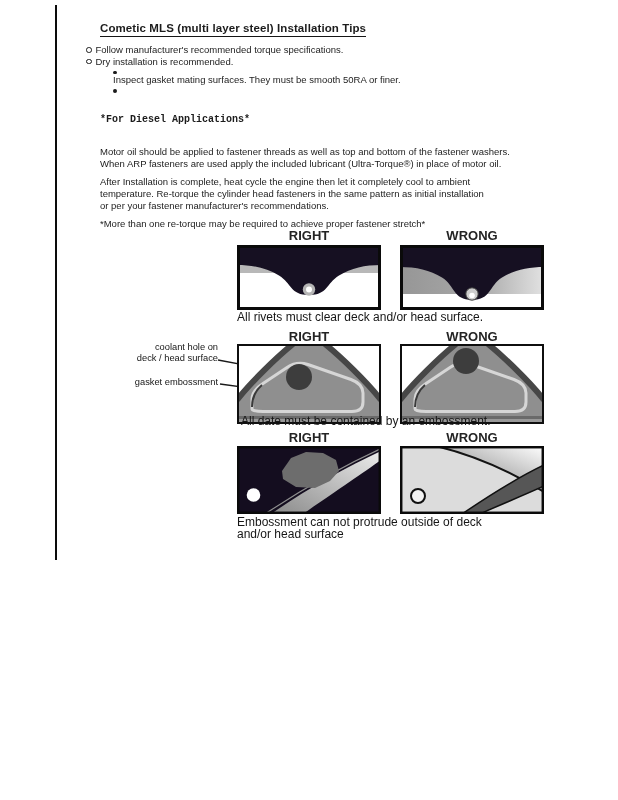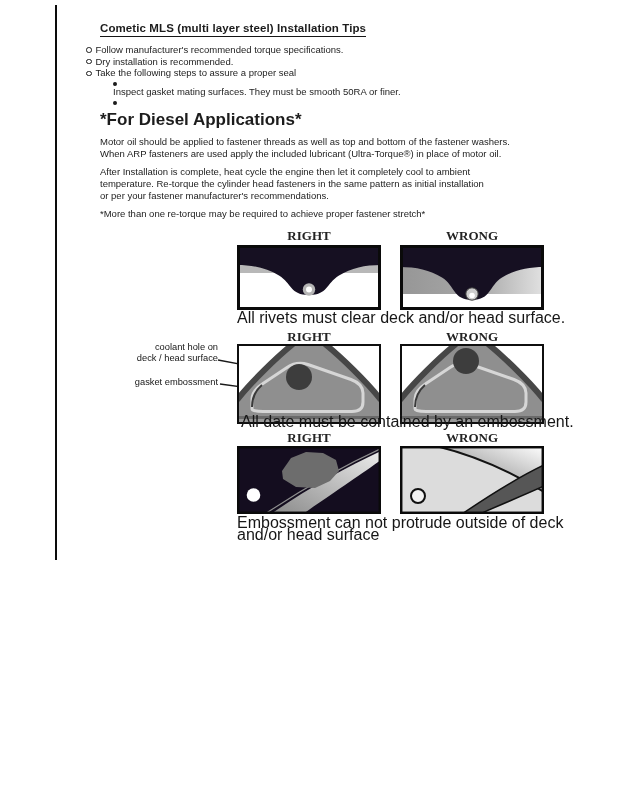--- a/index.html
+++ b/index.html
@@ -15,25 +15,25 @@
 
   #tips{left:86px;top:44px;width:470px;font-size:9.5px;line-height:11.6px;}
   .bullet-line{display:flex;align-items:flex-start;}
   .b-ring{flex:0 0 auto;width:3.5px;height:3.5px;border:1px solid #1c1c1c;border-radius:50%;
           margin:3.4px 4px 0 0;}
   .sub{margin-left:27px;flex-direction:column;}
   .b-dot{flex:0 0 auto;width:3.8px;height:3.8px;background:#1c1c1c;border-radius:50%;
          margin:3.4px 3.5px 0 0;}
 
   #diesel{left:100px;top:114px;width:440px;font-size:9.5px;line-height:12px;}
-  #diesel h2{font-size:17px;font-weight:bold;margin:0 0 10px 0;}
+  #diesel h2{font-size:10px;font-weight:bold;margin:0 0 20px 0;font-family:Liberation Mono, monospace;}
   #diesel p{margin:0 0 6px 0;}
 
-  .fig-label{font-size:13px;font-weight:bold;color:#242424;text-align:center;width:144px;font-family:Liberation Serif, serif;}
-  .fig-caption{font-size:16px;color:#161616;line-height:11.5px;}
+  .fig-label{font-size:13px;font-weight:bold;color:#242424;text-align:center;width:144px;}
+  .fig-caption{font-size:12px;color:#161616;line-height:11.5px;}
   .side-label{font-size:9.3px;line-height:11px;text-align:right;width:100px;color:#161616;}
   svg{display:block;}
 
   #disclaimer{left:105px;top:571px;width:415px;font-size:5.6px;line-height:6px;color:#222;}
   #disclaimer h3{font-size:5.8px;font-weight:bold;margin:0 0 5px 0;}
   #disclaimer p{margin:0 0 6px 0;}
 
   #footer-code{left:393px;top:762px;font-size:13px;color:#7f1d1d;}
 </style>
 </head>
@@ -46,24 +46,20 @@
   <div class="abs" id="title">Cometic MLS (multi layer steel) Installation Tips</div>
 
   <div class="abs" id="tips">
     <div class="bullet-line">
       <span class="b-ring"></span>
       <span>Follow manufacturer's recommended torque specifications.</span>
     </div>
     <div class="bullet-line">
       <span class="b-ring"></span>
       <span>Dry installation is recommended.</span>
-    </div>
-    <div class="bullet-line">
-      <span class="b-ring"></span>
-      <span>Take the following steps to assure a proper seal</span>
     </div>
     <div class="bullet-line sub">
       <span class="b-dot"></span>
       <span>Inspect gasket mating surfaces.  They must be smooth 50RA or finer.</span>
     </div>
     <div class="bullet-line sub">
       <span class="b-dot"></span>
     </div>
   </div>
 

